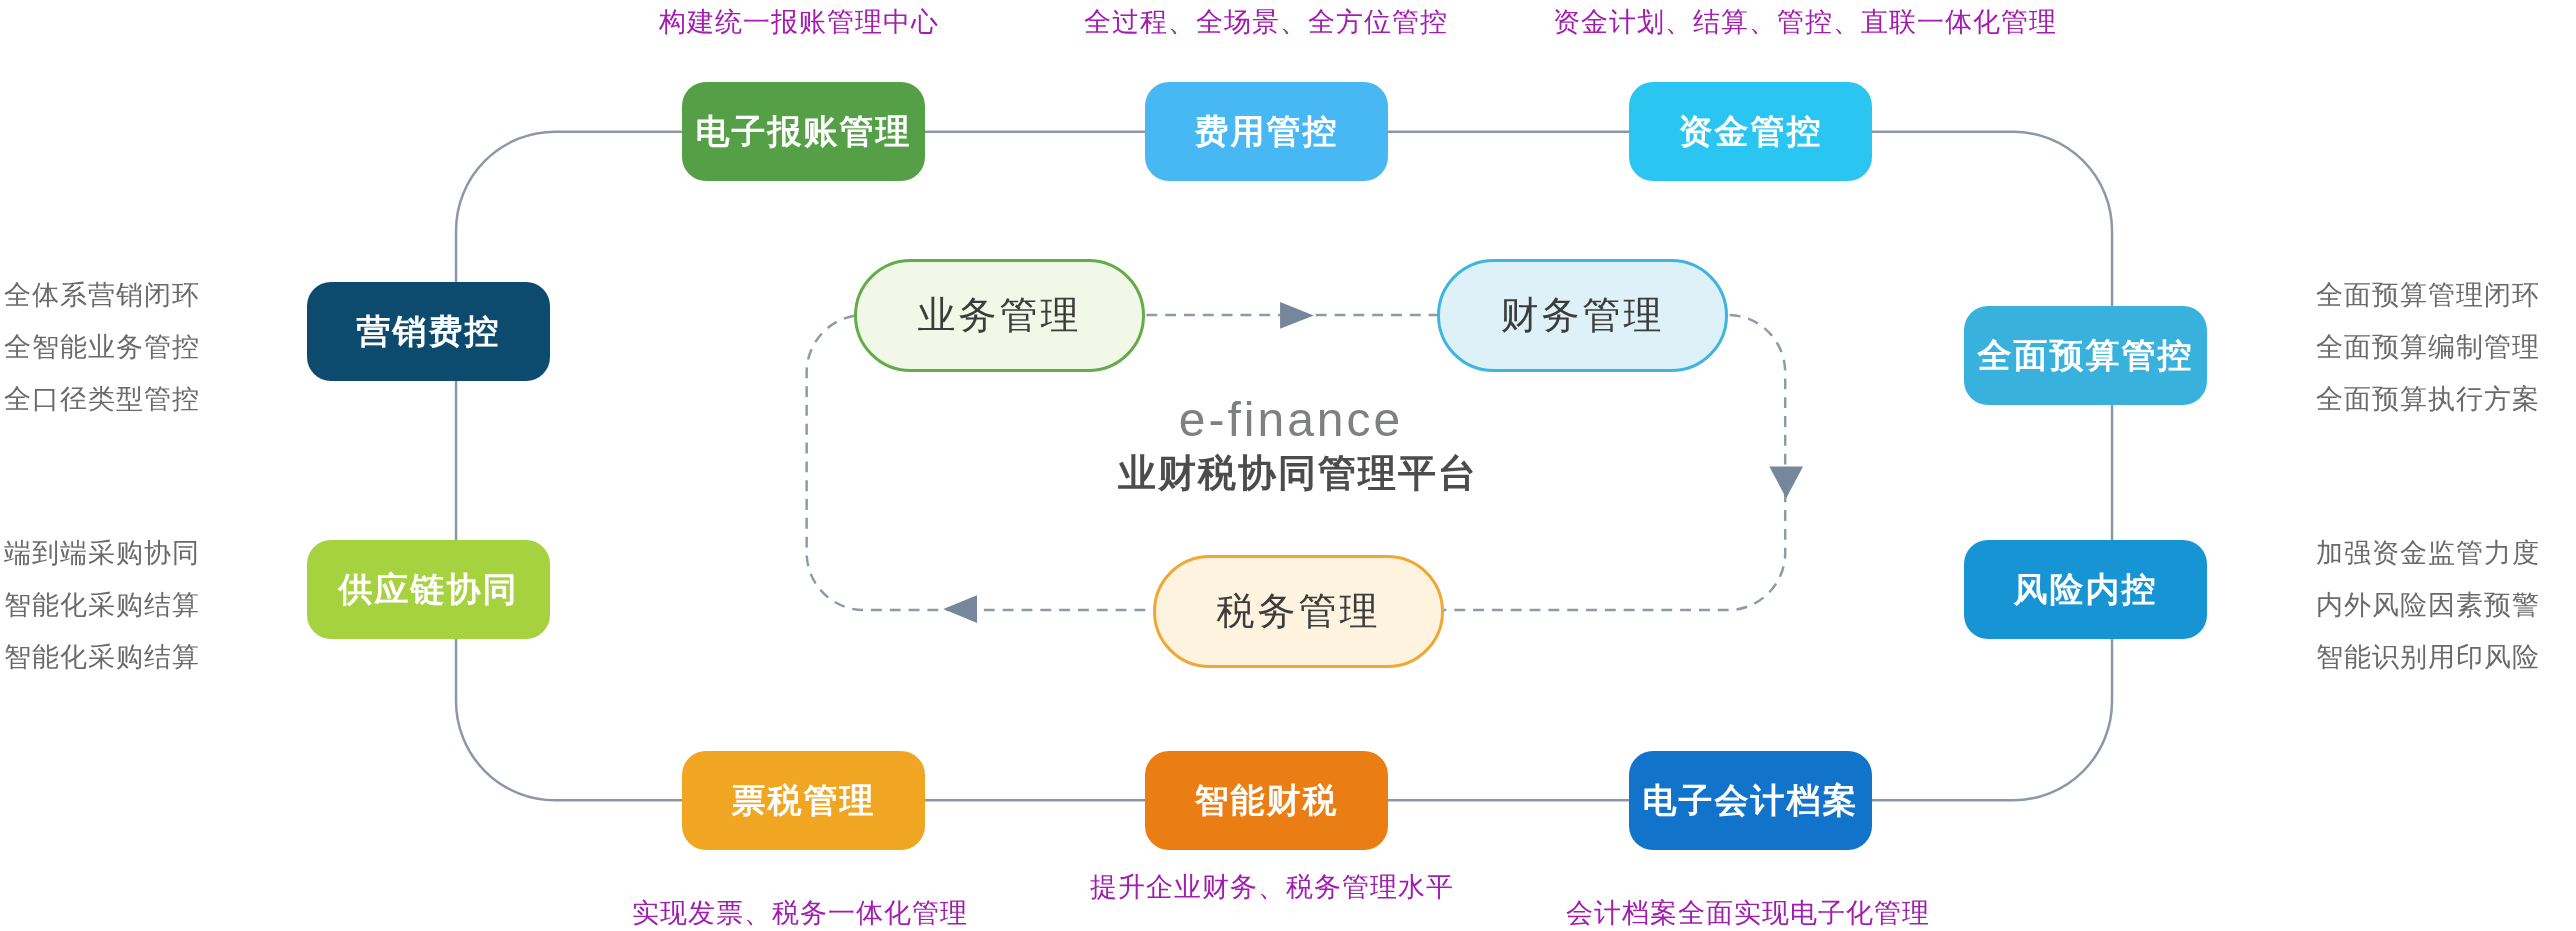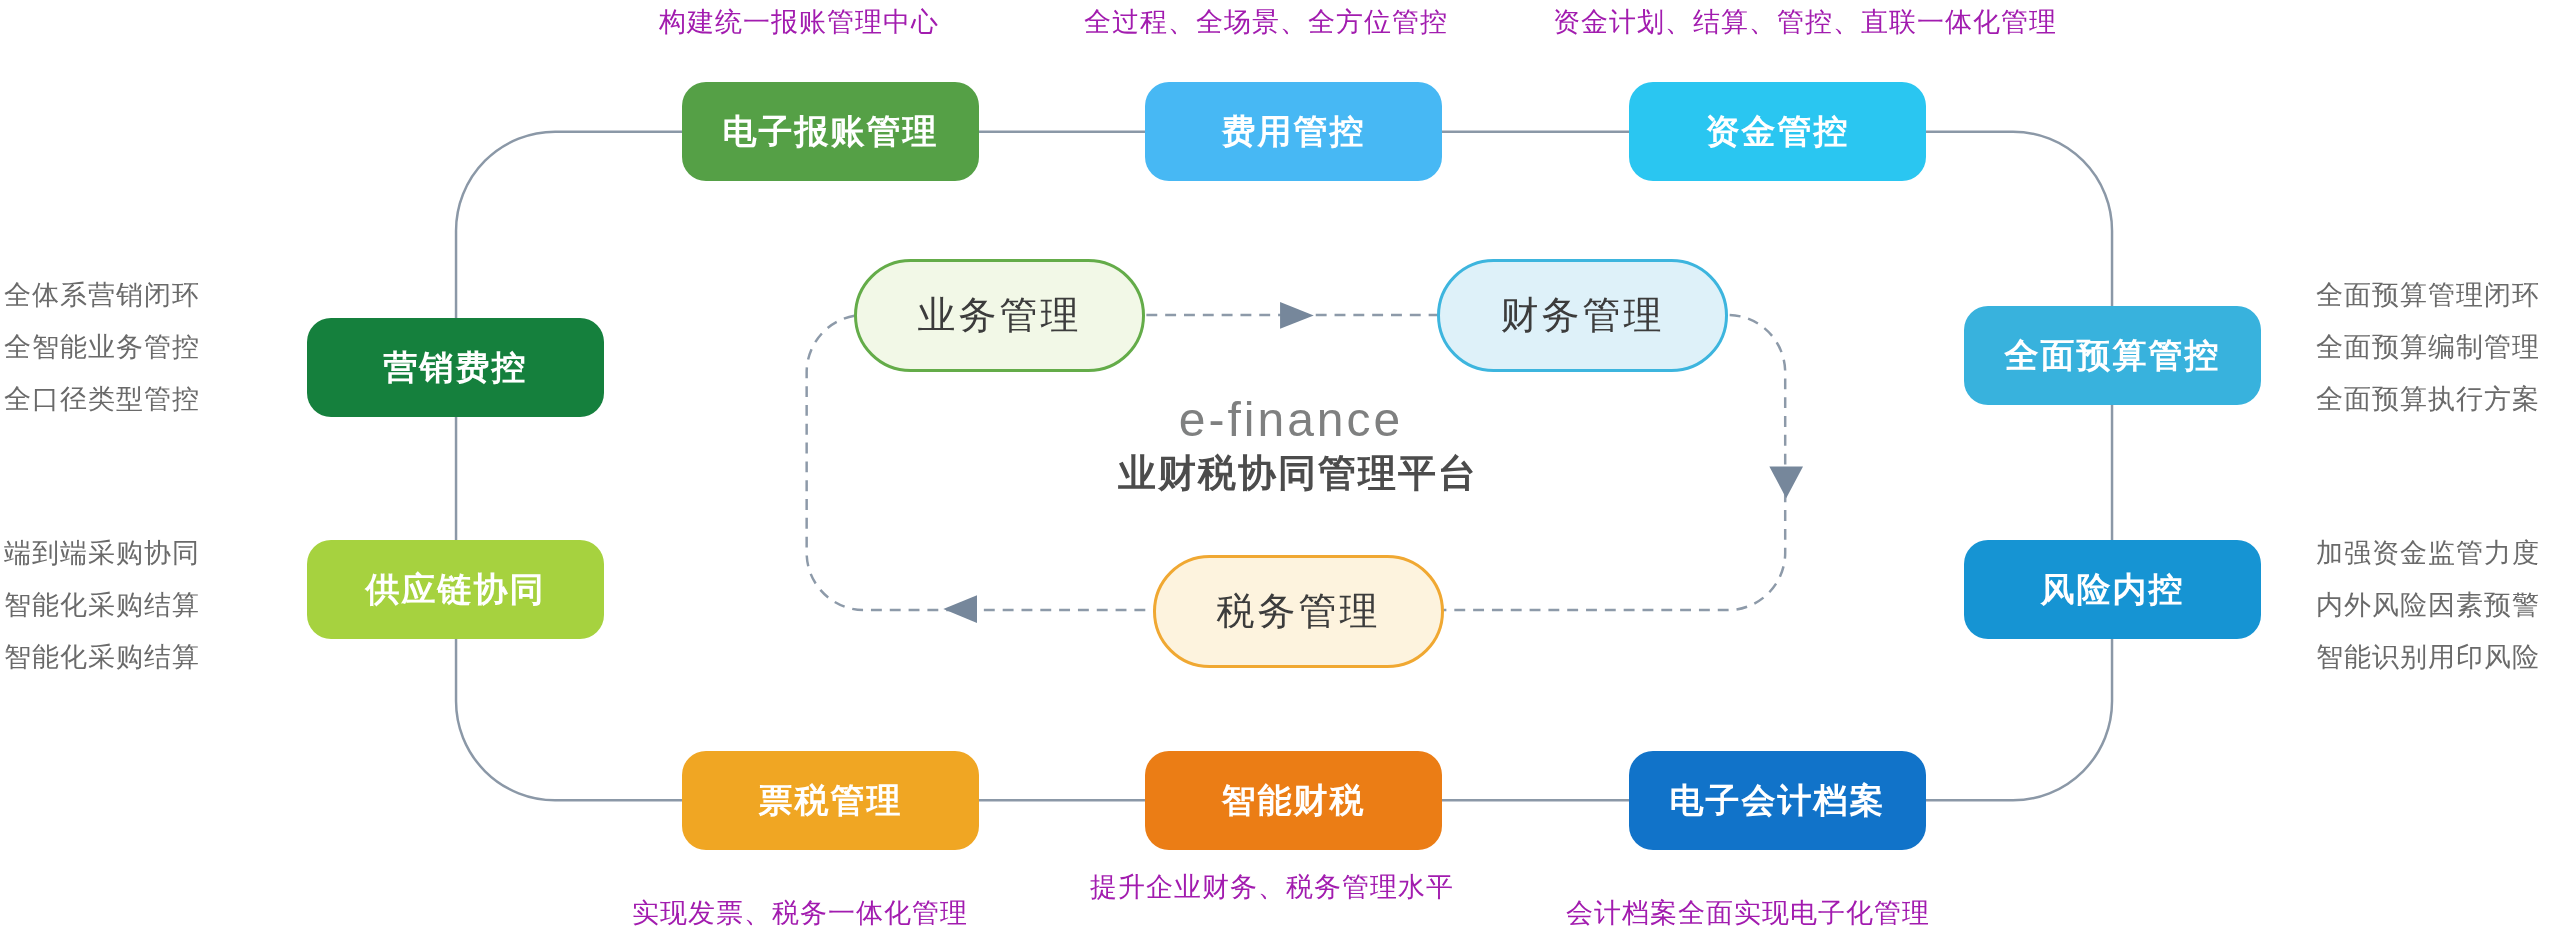--- a/index.html
+++ b/index.html
@@ -2,21 +2,21 @@
 <html><head>
 <meta charset="utf-8">
 <style>
   html,body{margin:0;padding:0;background:#ffffff;}
   .stage{
     position:relative;width:2576px;height:931px;background:#ffffff;overflow:hidden;
     font-family:"Liberation Sans","DejaVu Sans",sans-serif;
   }
   svg.bg{position:absolute;left:0;top:0;}
   .module{
-    position:absolute;width:297px;height:99px;border-radius:24px;
+    position:absolute;width:243px;height:99px;border-radius:24px;
     display:flex;align-items:center;justify-content:center;
     color:#ffffff;font-size:34px;font-weight:bold;letter-spacing:2px;white-space:nowrap;
   }
   .m-top-1{left:682px;top:82px}
   .m-top-2{left:1145px;top:82px}
   .m-top-3{left:1629px;top:82px}
   .m-left-1{left:307px;top:282px}
   .m-left-2{left:307px;top:540px}
   .m-right-1{left:1964px;top:282px}
   .m-right-2{left:1964px;top:540px}
@@ -76,21 +76,21 @@
 
   <div class="module m-top-1" style="background-color: rgb(85, 160, 70);">电子报账管理</div>
   <div class="module m-top-2" style="background-color: rgb(71, 184, 244);">费用管控</div>
   <div class="module m-top-3" style="background-color: rgb(42, 198, 241);">资金管控</div>
 
   <div class="points pts-left-1">
     <div>全体系营销闭环</div>
     <div>全智能业务管控</div>
     <div>全口径类型管控</div>
   </div>
-  <div class="module m-left-1" style="background-color: #15803d; margin-top: 36px;">营销费控</div>
+  <div class="module m-left-1" style="background-color: #0c4a6e;">营销费控</div>
 
   <div class="points pts-left-2">
     <div>端到端采购协同</div>
     <div>智能化采购结算</div>
     <div>智能化采购结算</div>
   </div>
   <div class="module m-left-2" style="background-color: rgb(166, 210, 63);">供应链协同</div>
 
   <div class="module m-right-1" style="background-color: rgb(56, 178, 221); margin-top: 24px;">全面预算管控</div>
   <div class="points pts-right-1">

